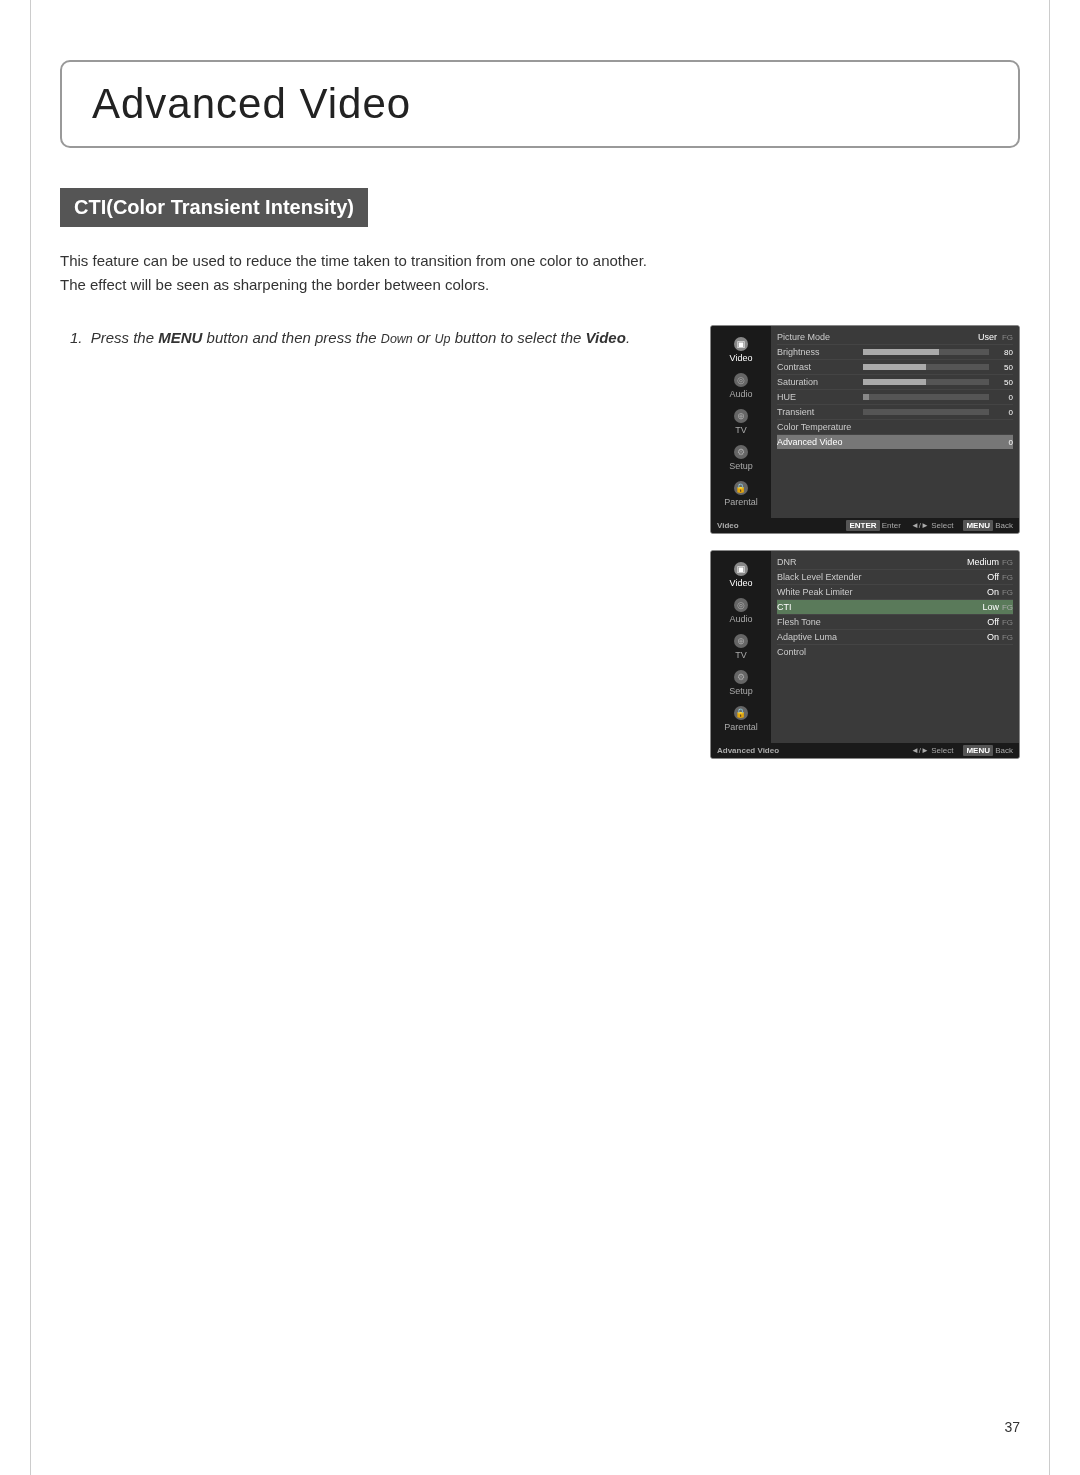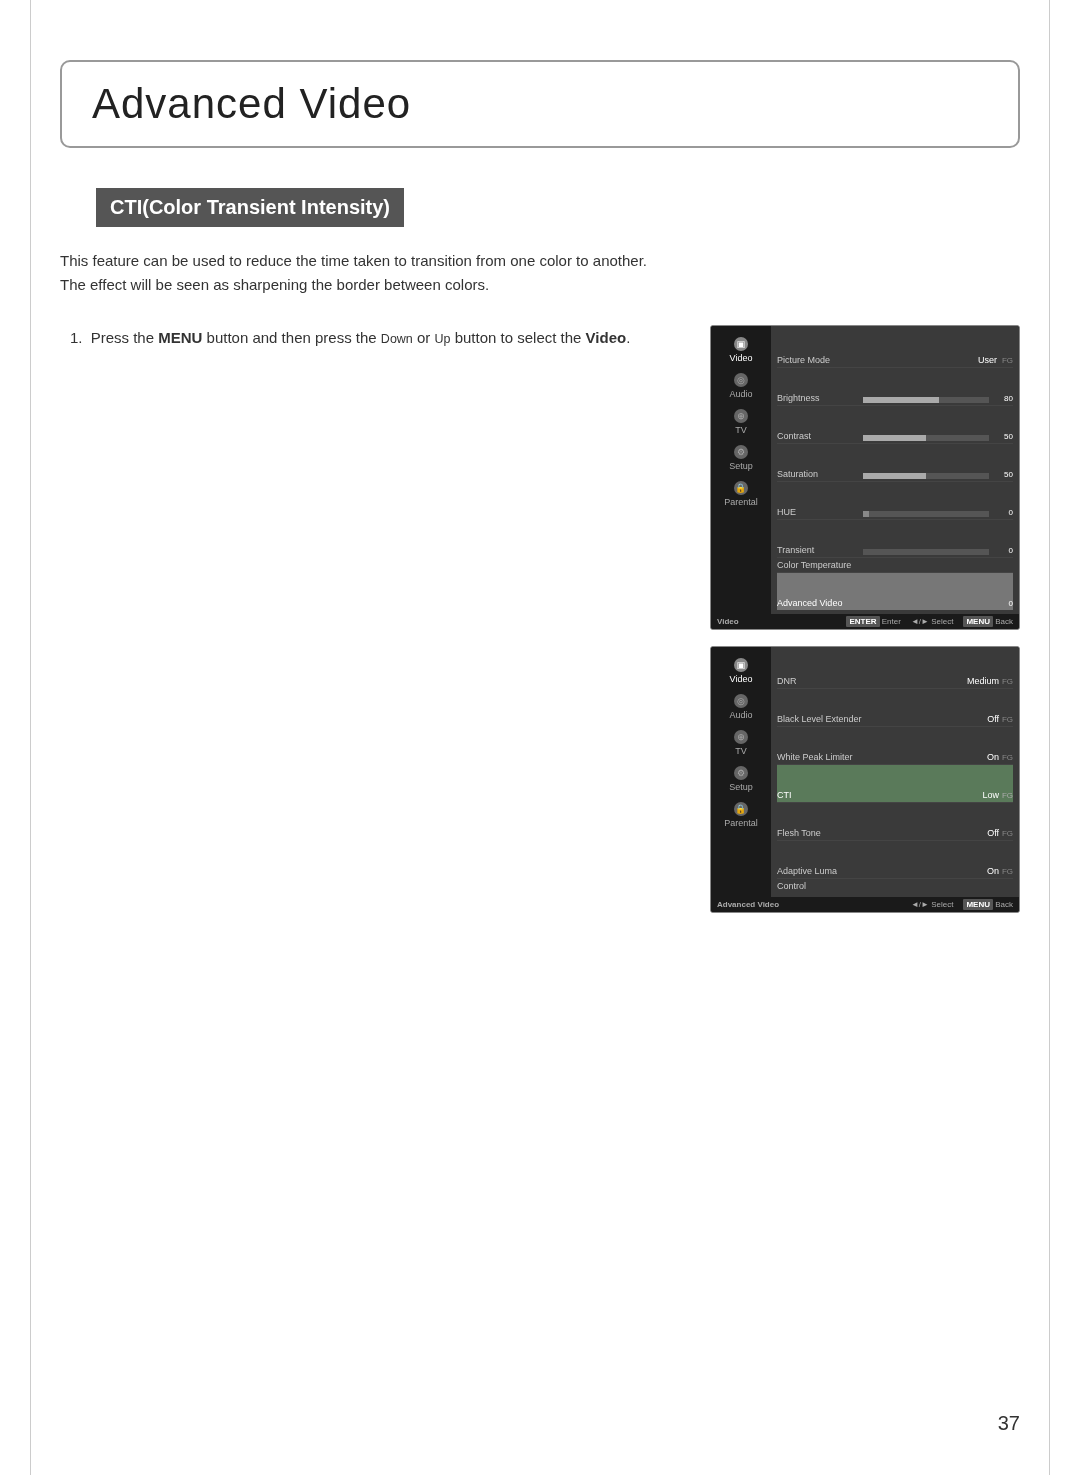--- a/index.html
+++ b/index.html
@@ -48,21 +48,20 @@
 
     
     .section-heading {
       background: #555;
       color: #fff;
       font-size: 20px;
       font-weight: bold;
       padding: 8px 14px;
       display: inline-block;
       margin-bottom: 22px;
-      margin-left: 36px;
     }
 
     
     .intro-text {
       font-size: 15px;
       line-height: 1.6;
       margin-bottom: 28px;
       color: #333;
     }
 
@@ -76,20 +75,21 @@
     
     .steps-list {
       flex: 1;
       font-size: 15px;
       line-height: 1.7;
       color: #333;
     }
     .step-item {
       margin-bottom: 18px;
       padding-left: 10px;
+      font-style: italic;
     }
     .step-item .step-num {
       font-weight: normal;
       margin-right: 4px;
     }
 
     
     .screens-column {
       width: 310px;
       flex-shrink: 0;
@@ -144,21 +144,21 @@
     
     .tv-main {
       flex: 1;
       background: #3a3a3a;
       padding: 4px 6px;
     }
 
     .tv-row {
       display: flex;
       justify-content: space-between;
-      align-items: flex-end;
+      align-items: center;
       padding: 2px 0;
       color: #ddd;
       font-size: 9px;
       border-bottom: 1px solid #444;
     }
     .tv-row:last-child { border-bottom: none; }
 
     .tv-row-label { color: #ccc; min-width: 80px; }
     .tv-row-value { color: #fff; min-width: 40px; text-align: right; }
     .tv-row-bar {
@@ -170,21 +170,20 @@
     }
     .tv-row-bar-fill {
       height: 100%;
       background: #aaa;
     }
     .tv-row-num {
       color: #fff;
       font-size: 8px;
       min-width: 18px;
       text-align: right;
-      margin-top: 24px;
     }
 
     .tv-highlighted-row {
       background: #5a5a5a;
     }
 
     .tv-bottom-bar {
       background: #1a1a1a;
       color: #aaa;
       font-size: 8px;
@@ -198,21 +197,21 @@
     .tv-row-cti {
       background: #6a8a6a;
       color: #fff;
     }
 
     
     .page-number {
       position: absolute;
       bottom: 40px;
       right: 60px;
-      font-size: 20px;
+      font-size: 14px;
       color: #333;
     }
   </style>
 </head>
 <body>
 
 
 
 <div class="page-border-left"></div>
 <div class="page-border-right"></div>

